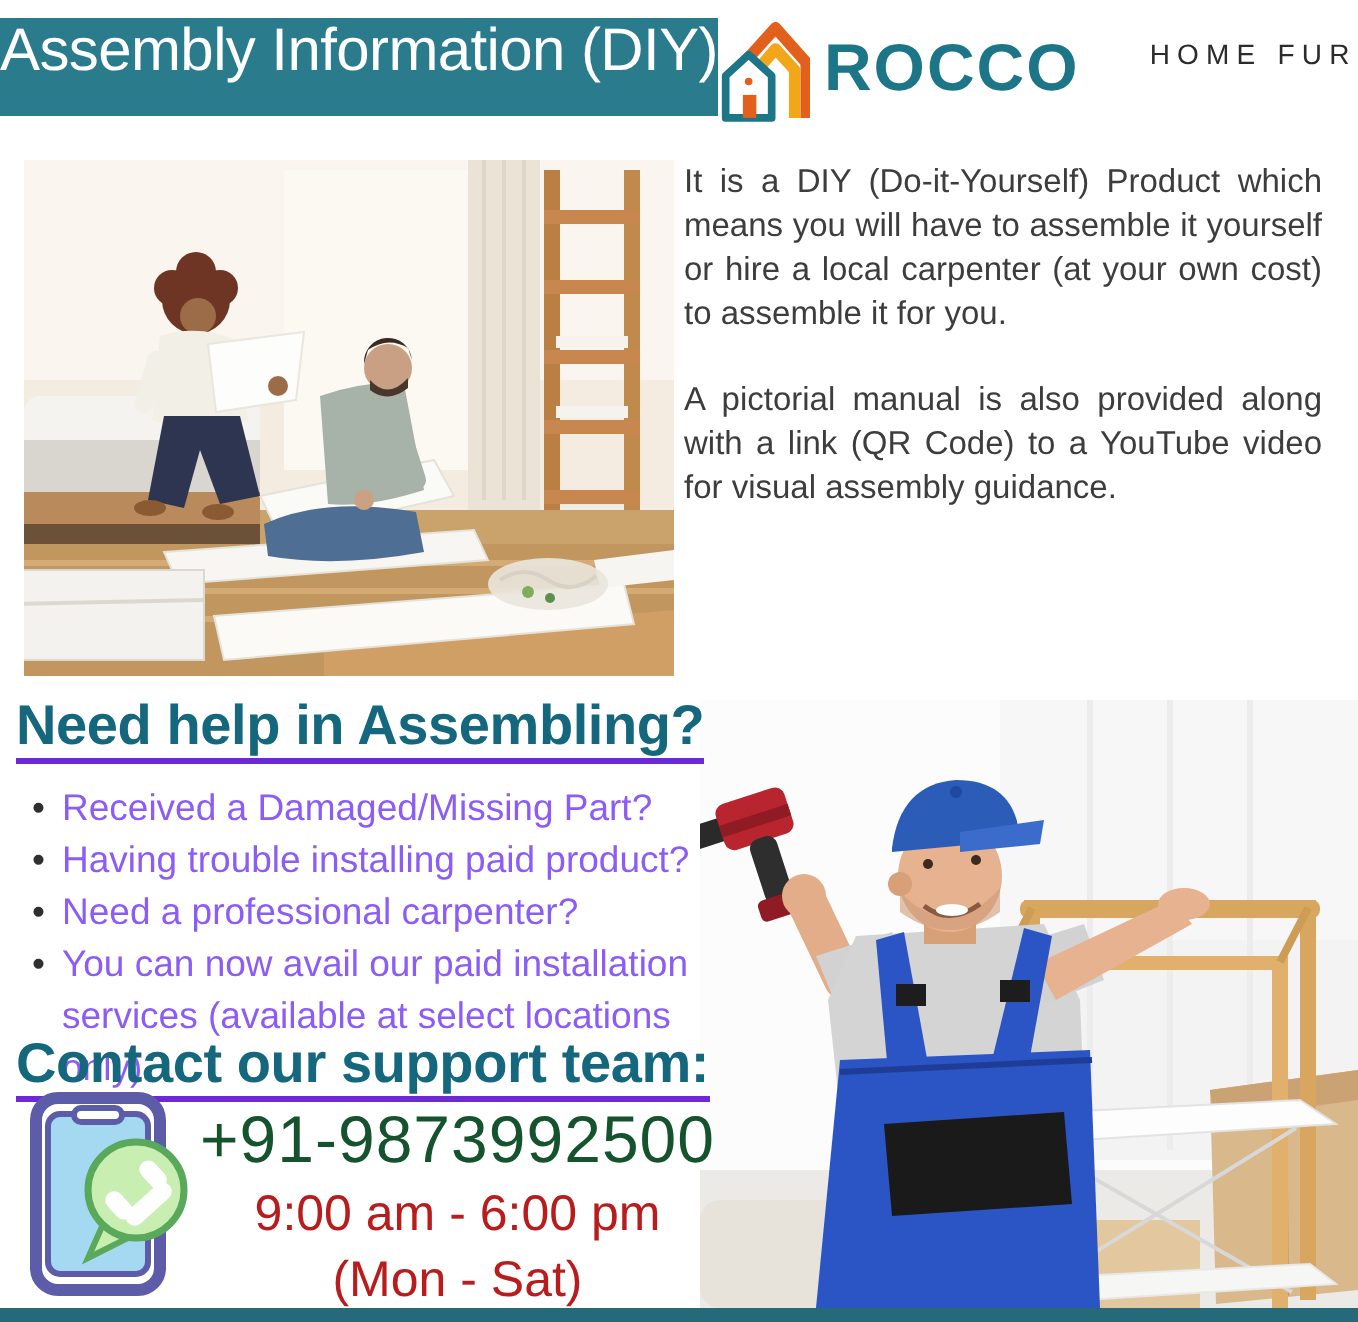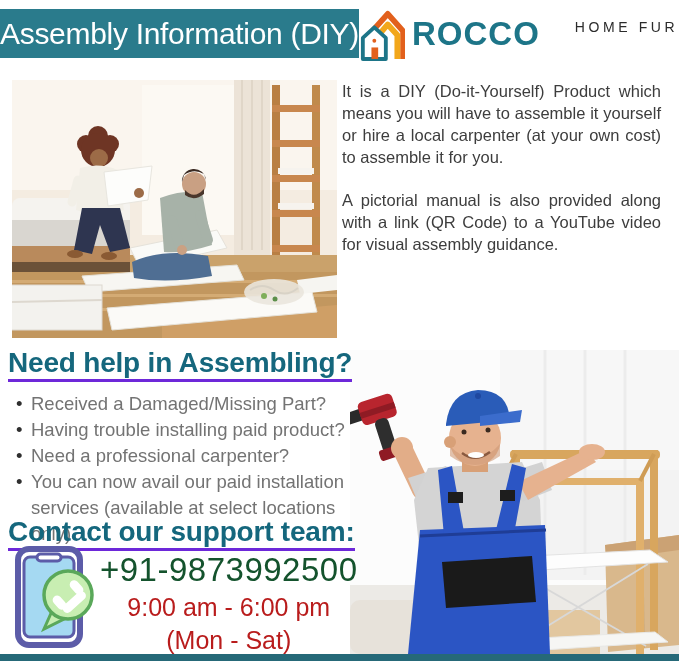--- a/index.html
+++ b/index.html
@@ -1,21 +1,21 @@
 <!DOCTYPE html>
 <html><head>
 <meta charset="utf-8">
 <style>
   html,body{margin:0;padding:0;background:#fff;}
   .page{position:relative;width:679px;height:661px;background:#fff;overflow:hidden;
         font-family:"Liberation Sans",sans-serif;}
 
   
   .header{position:absolute;top:9px;left:0;width:679px;height:49px;display:flex;}
-  .header-bar{width:446px;background:#2a7b8c;display:flex;align-items:center;justify-content:center;}
+  .header-bar{width:446px;background:#2a7b8c;display:flex;align-items:flex-start;justify-content:center;}
   .header-bar span{color:#fff;font-size:30px;letter-spacing:-0.3px;white-space:nowrap;}
   .logo-area{flex:1;background:#fff;display:flex;align-items:center;justify-content:center;gap:7px;}
   .logo-icon{width:46px;height:52px;flex:none;margin-top:2px;}
   .logo-text{display:flex;flex-direction:row;align-items:flex-start;line-height:1;}
   .brand-name{color:#1d7588;font-weight:bold;font-size:33px;letter-spacing:1px;}
   .brand-tagline{color:#2b2b2b;font-size:14px;letter-spacing:3.6px;margin-top:3px;white-space:nowrap;padding-left:35px;}
   .header-cap{width:30px;background:#2a7b8c;}
 
   
   .photo-left{position:absolute;left:12px;top:80px;width:325px;height:258px;z-index:1;}
@@ -27,21 +27,21 @@
   .intro p{margin:0 0 21px 0;font-size:16.5px;line-height:22px;color:#3d3d3d;text-align:justify;}
 
   
   .teal-heading{position:absolute;z-index:3;font-size:28px;font-weight:bold;color:#15677d;
                 border-bottom:3px solid #6d28d9;padding-bottom:0;letter-spacing:-0.2px;white-space:nowrap;}
   .heading-help{left:8px;top:347px;}
   .heading-contact{left:8px;top:516px;}
 
   
   .bullets{position:absolute;left:14px;top:391px;width:348px;margin:0;padding:0;list-style:none;z-index:2;}
-  .bullets li{position:relative;padding-left:17px;font-size:18.5px;line-height:26px;color:#737373;}
+  .bullets li{position:relative;padding-left:17px;font-size:18.5px;line-height:26px;color:#8b5cf6;}
   .bullets li::before{content:"\2022";position:absolute;left:2px;color:#2f2f2f;}
 
   
   .contact-row{position:absolute;left:12px;top:545px;width:330px;display:flex;align-items:flex-start;z-index:3;}
   .phone-icon{width:88px;height:104px;flex:none;}
   .contact-text{flex:1;text-align:center;padding-top:4px;}
   .phone-number{font-size:33px;color:#14532d;line-height:42px;letter-spacing:0.5px;white-space:nowrap;}
   .hours,.days{font-size:25px;color:#b91c1c;line-height:33px;white-space:nowrap;}
 
   

